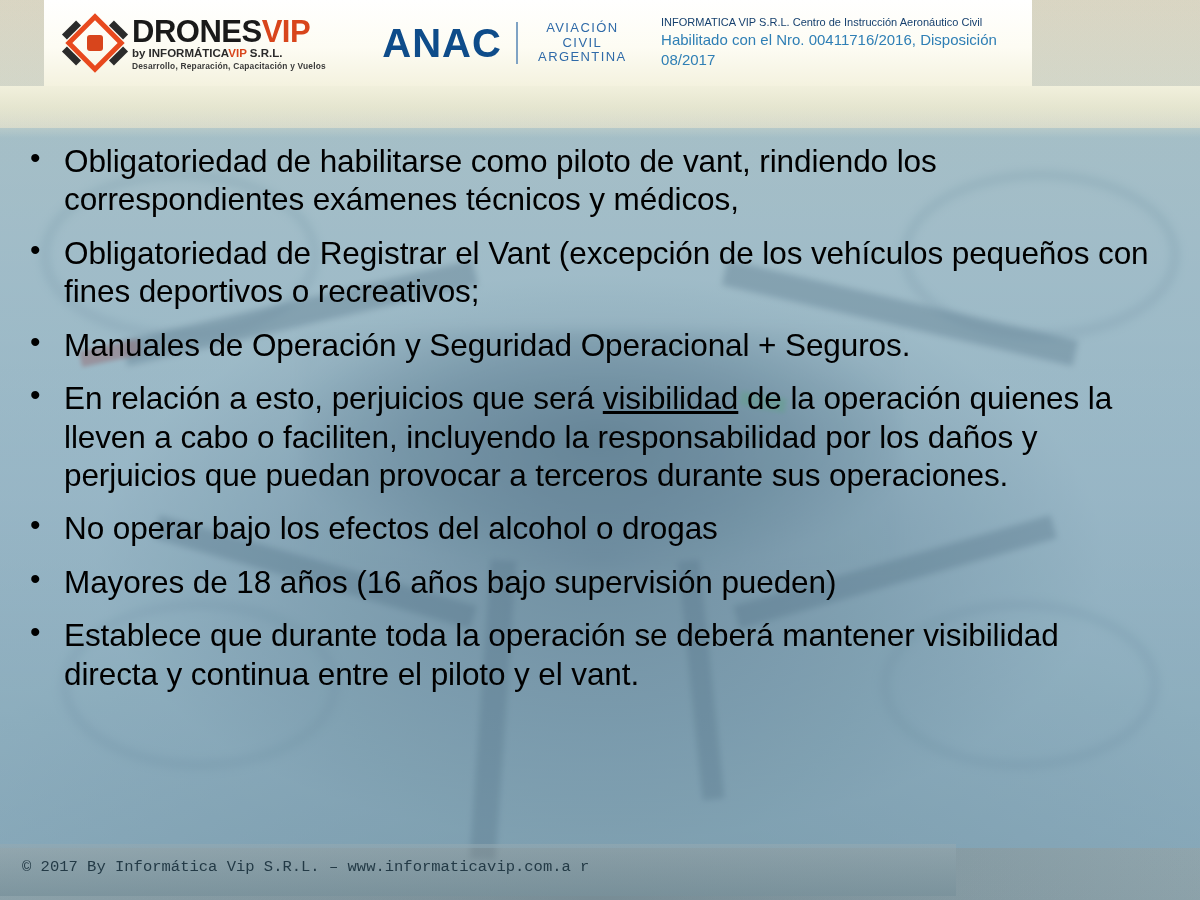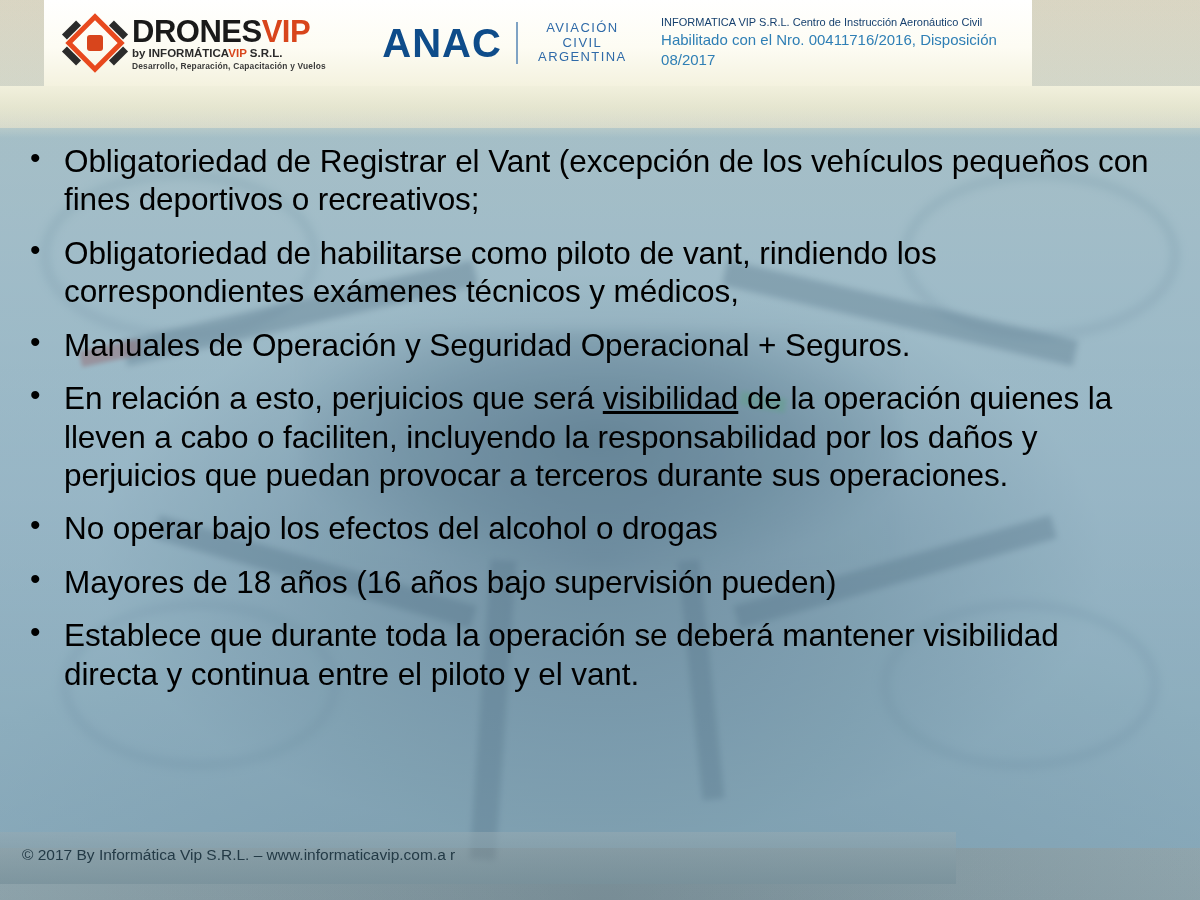--- a/index.html
+++ b/index.html
@@ -234,25 +234,26 @@
     left: 12px;
     top: -2px;
     font-size: 30px;
     color: #000;
   }
   .u { text-decoration: underline; }
 
   
   .footer {
     position: absolute;
-    left: 0; bottom: 16px;
+    left: 0; bottom: 4px;
     width: 956px;
     height: 52px;
     background: linear-gradient(180deg, rgba(150,170,178,0.55) 0%, rgba(120,145,155,0.75) 100%);
     z-index: 5;
+    font-family: Liberation Mono, monospace;
   }
   .footer-left {
     position: absolute;
     left: 22px; top: 14px;
     font-size: 15.5px;
     color: #233a46;
   }
   .footer-right {
     position: absolute;
     right: 26px; top: 14px;
@@ -312,22 +313,22 @@
 
     <div class="cert-block">
       <div class="cert-line1">INFORMATICA VIP S.R.L. Centro de Instrucción Aeronáutico Civil</div>
       <div class="cert-line2">Habilitado con el Nro. 00411716/2016, Disposición 08/2017</div>
     </div>
 
   </div>
 
   <div class="content">
     <ul class="bullets" id="bullet-list">
+        <li><span>Obligatoriedad de habilitarse como piloto de vant, rindiendo los correspondientes exámenes técnicos y médicos,</span></li>
         <li><span>Obligatoriedad de Registrar el Vant (excepción de los vehículos pequeños con fines deportivos o recreativos;</span></li>
-        <li><span>Obligatoriedad de habilitarse como piloto de vant, rindiendo los correspondientes exámenes técnicos y médicos,</span></li>
         <li><span>Manuales de Operación y Seguridad Operacional + Seguros.</span></li>
         <li><span>En relación a esto, perjuicios que será </span><span class="u">visibilidad</span><span> de la operación quienes la lleven a cabo o faciliten, incluyendo la responsabilidad por los daños y perjuicios que puedan provocar a terceros durante sus operaciones.</span></li>
         <li><span>No operar bajo los efectos del alcohol o drogas</span></li>
         <li><span>Mayores de 18 años (16 años bajo supervisión pueden)</span></li>
         <li><span>Establece que durante toda la operación se deberá mantener visibilidad directa y continua entre el piloto y el vant.</span></li>
       </ul>
   </div>
 
   <div class="footer">
     <div class="footer-left">© 2017 By Informática Vip S.R.L. – www.informaticavip.com.a r</div>

